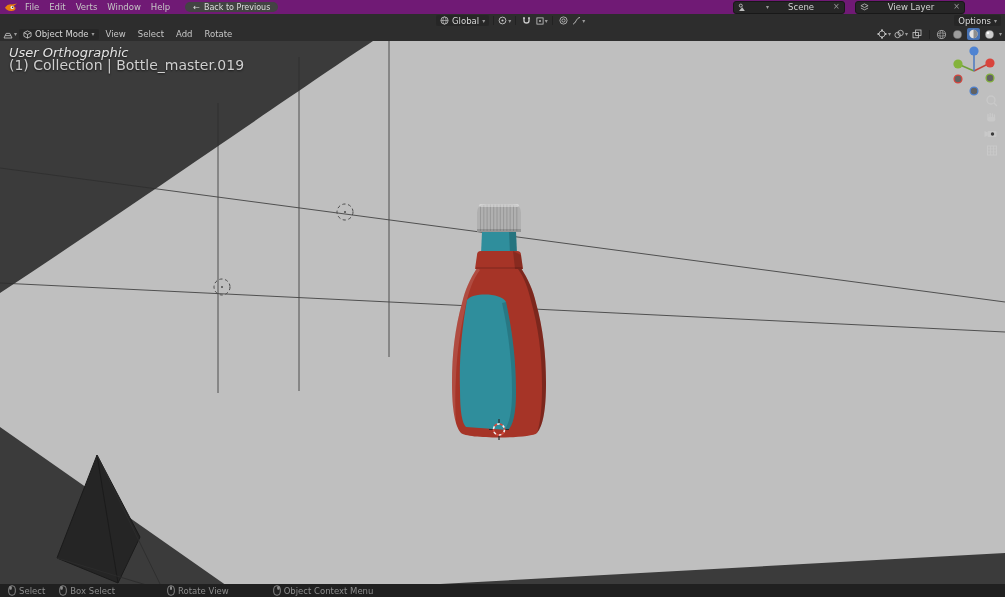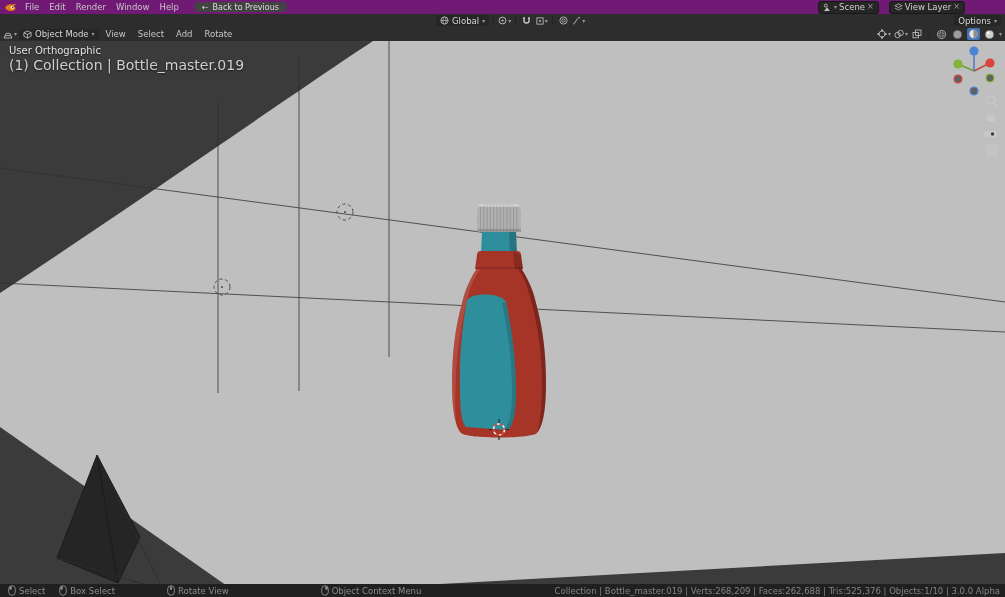--- a/index.html
+++ b/index.html
@@ -6,21 +6,21 @@
   .app{position:relative;width:1005px;height:597px;overflow:hidden;
        font-family:"DejaVu Sans",sans-serif;background:#3b3b3b;color:#c9c9c9;
        -webkit-user-select:none;user-select:none;}
   
   .topbar{position:absolute;top:0;left:0;right:0;height:14px;background:#701a75;
           display:flex;align-items:center;font-size:8.5px;padding-left:4px;}
   .menu{padding:0 5px;height:100%;display:flex;align-items:center;color:#c6c6c6;cursor:default;}
   .back-btn{margin-left:10px;height:10px;padding:0 8px;border-radius:5px;background:#434343;
             display:flex;align-items:center;gap:4px;font-size:8px;color:#dedede;}
   .topbar-right{margin-left:auto;display:flex;align-items:center;gap:10px;padding-right:40px;}
-  .widget{display:flex;align-items:center;gap:2px;background:#262626;border:1px solid #181818;
+  .widget{display:flex;align-items:center;gap:19px;background:#262626;border:1px solid #181818;
           border-radius:3px;height:11px;padding:0 4px;font-size:8.5px;color:#d2d2d2;}
   .x{font-size:8px;color:#9a9a9a;line-height:1;}
   .car{font-size:6px;color:#9b9b9b;line-height:1;}
   
   .h2{position:absolute;top:14px;left:0;right:0;height:13px;background:#2d2d2d;
       border-bottom:1px solid #c4b5fd;font-size:8.5px;}
   .h2-center{position:absolute;left:436px;top:1px;height:11px;display:flex;align-items:center;gap:2px;}
   .dd{background:#262626;height:11px;border-radius:2px;display:flex;align-items:center;gap:3px;
       padding:0 4px;font-size:8.5px;color:#d6d6d6;}
   .iconbtn{min-width:13px;height:11px;display:flex;align-items:center;justify-content:center;
@@ -28,51 +28,51 @@
   .vsep{width:1px;height:9px;background:#222;margin:0 2px;}
   .options{position:absolute;right:4px;top:1px;}
   .h3{position:absolute;top:27px;left:0;right:0;height:14px;background:#2d2d2d;
       border-bottom:1px solid #4d7c0f;display:flex;align-items:center;padding:0 3px;gap:2px;font-size:8.5px;}
   .h3 .menu{padding:0 5px;}
   .h3-right{margin-left:auto;display:flex;align-items:center;gap:3px;}
   .shadebtn{width:13px;height:12px;display:flex;align-items:center;justify-content:center;border-radius:2px;}
   
   .viewport{position:absolute;top:41px;left:0;width:1005px;height:543px;overflow:hidden;}
   .scene{position:absolute;top:0;left:0;}
-  .vp-label1{position:absolute;left:9px;top:4px;font-size:10px;color:#e3e3e3;
-             text-shadow:0 1px 2px rgba(0,0,0,.6);}
+  .vp-label1{position:absolute;left:9px;top:4px;font-size:13px;color:#e3e3e3;
+             text-shadow:0 1px 2px rgba(0,0,0,.6);font-style:italic;}
   .vp-label2{position:absolute;left:9px;top:16px;font-size:14px;color:#cfcfcf;
              text-shadow:0 1px 2px rgba(0,0,0,.6);}
   .gizmo{position:absolute;left:938px;top:0;}
   
   .statusbar{position:absolute;bottom:0;left:0;right:0;height:13px;background:#202020;
              display:flex;align-items:center;font-size:8.5px;color:#8d8d8d;}
   .hint{display:flex;align-items:center;gap:3px;margin-left:14px;}
   .hint.first{margin-left:8px;}
   .hint.rotate{margin-left:52px;}
-  .hint.context{margin-left:92px;}
+  .hint.context{margin-left:44px;}
   .stats{margin-left:auto;padding-right:5px;color:#858585;}
   svg{display:block;}
 </style>
 </head>
 <body>
 
 <div class="app">
 
   <div class="topbar">
     <span style="margin-right:2px;">
       <svg width="14" height="10" viewBox="0 0 14 10">
         <path d="M1,5.5 Q4,1.5 8,2.5 L13,1.5 9.5,4 Q12,5 11.5,7 10.5,9.3 7,9 2.5,8.6 1,5.5 Z" fill="#e87d0d"></path>
         <circle cx="8.2" cy="5.4" r="1.7" fill="#eeeeee"></circle>
         <circle cx="8.7" cy="5.2" r="0.8" fill="#2a2a2a"></circle>
       </svg>
     </span>
     <span class="menu">File</span>
     <span class="menu">Edit</span>
-    <span class="menu">Render</span>
+    <span class="menu">Verts</span>
     <span class="menu">Window</span>
     <span class="menu">Help</span>
     <span class="back-btn">
       <span>←</span>
       <span>Back to Previous</span>
     </span>
     <span class="topbar-right">
       <span class="widget">
         <span>
           <svg width="9" height="9" viewBox="0 0 9 9">
@@ -372,16 +372,15 @@
     </span>
     <span class="hint context">
       <span>
         <svg width="8" height="11" viewBox="0 0 8 11">
           <rect x="0.7" y="0.7" width="6.6" height="9.6" rx="3.3" fill="none" stroke="#8d8d8d" stroke-width="0.9"></rect>
           <rect x="4.2" y="1.3" width="2.5" height="3.4" rx="1" fill="#8d8d8d"></rect>
         </svg>
       </span>
       <span>Object Context Menu</span>
     </span>
-    <span class="stats">Collection | Bottle_master.019 | Verts:268,209 | Faces:262,688 | Tris:525,376 | Objects:1/10 | 3.0.0 Alpha</span>
   </div>
 
 </div>
 
 </body></html>

